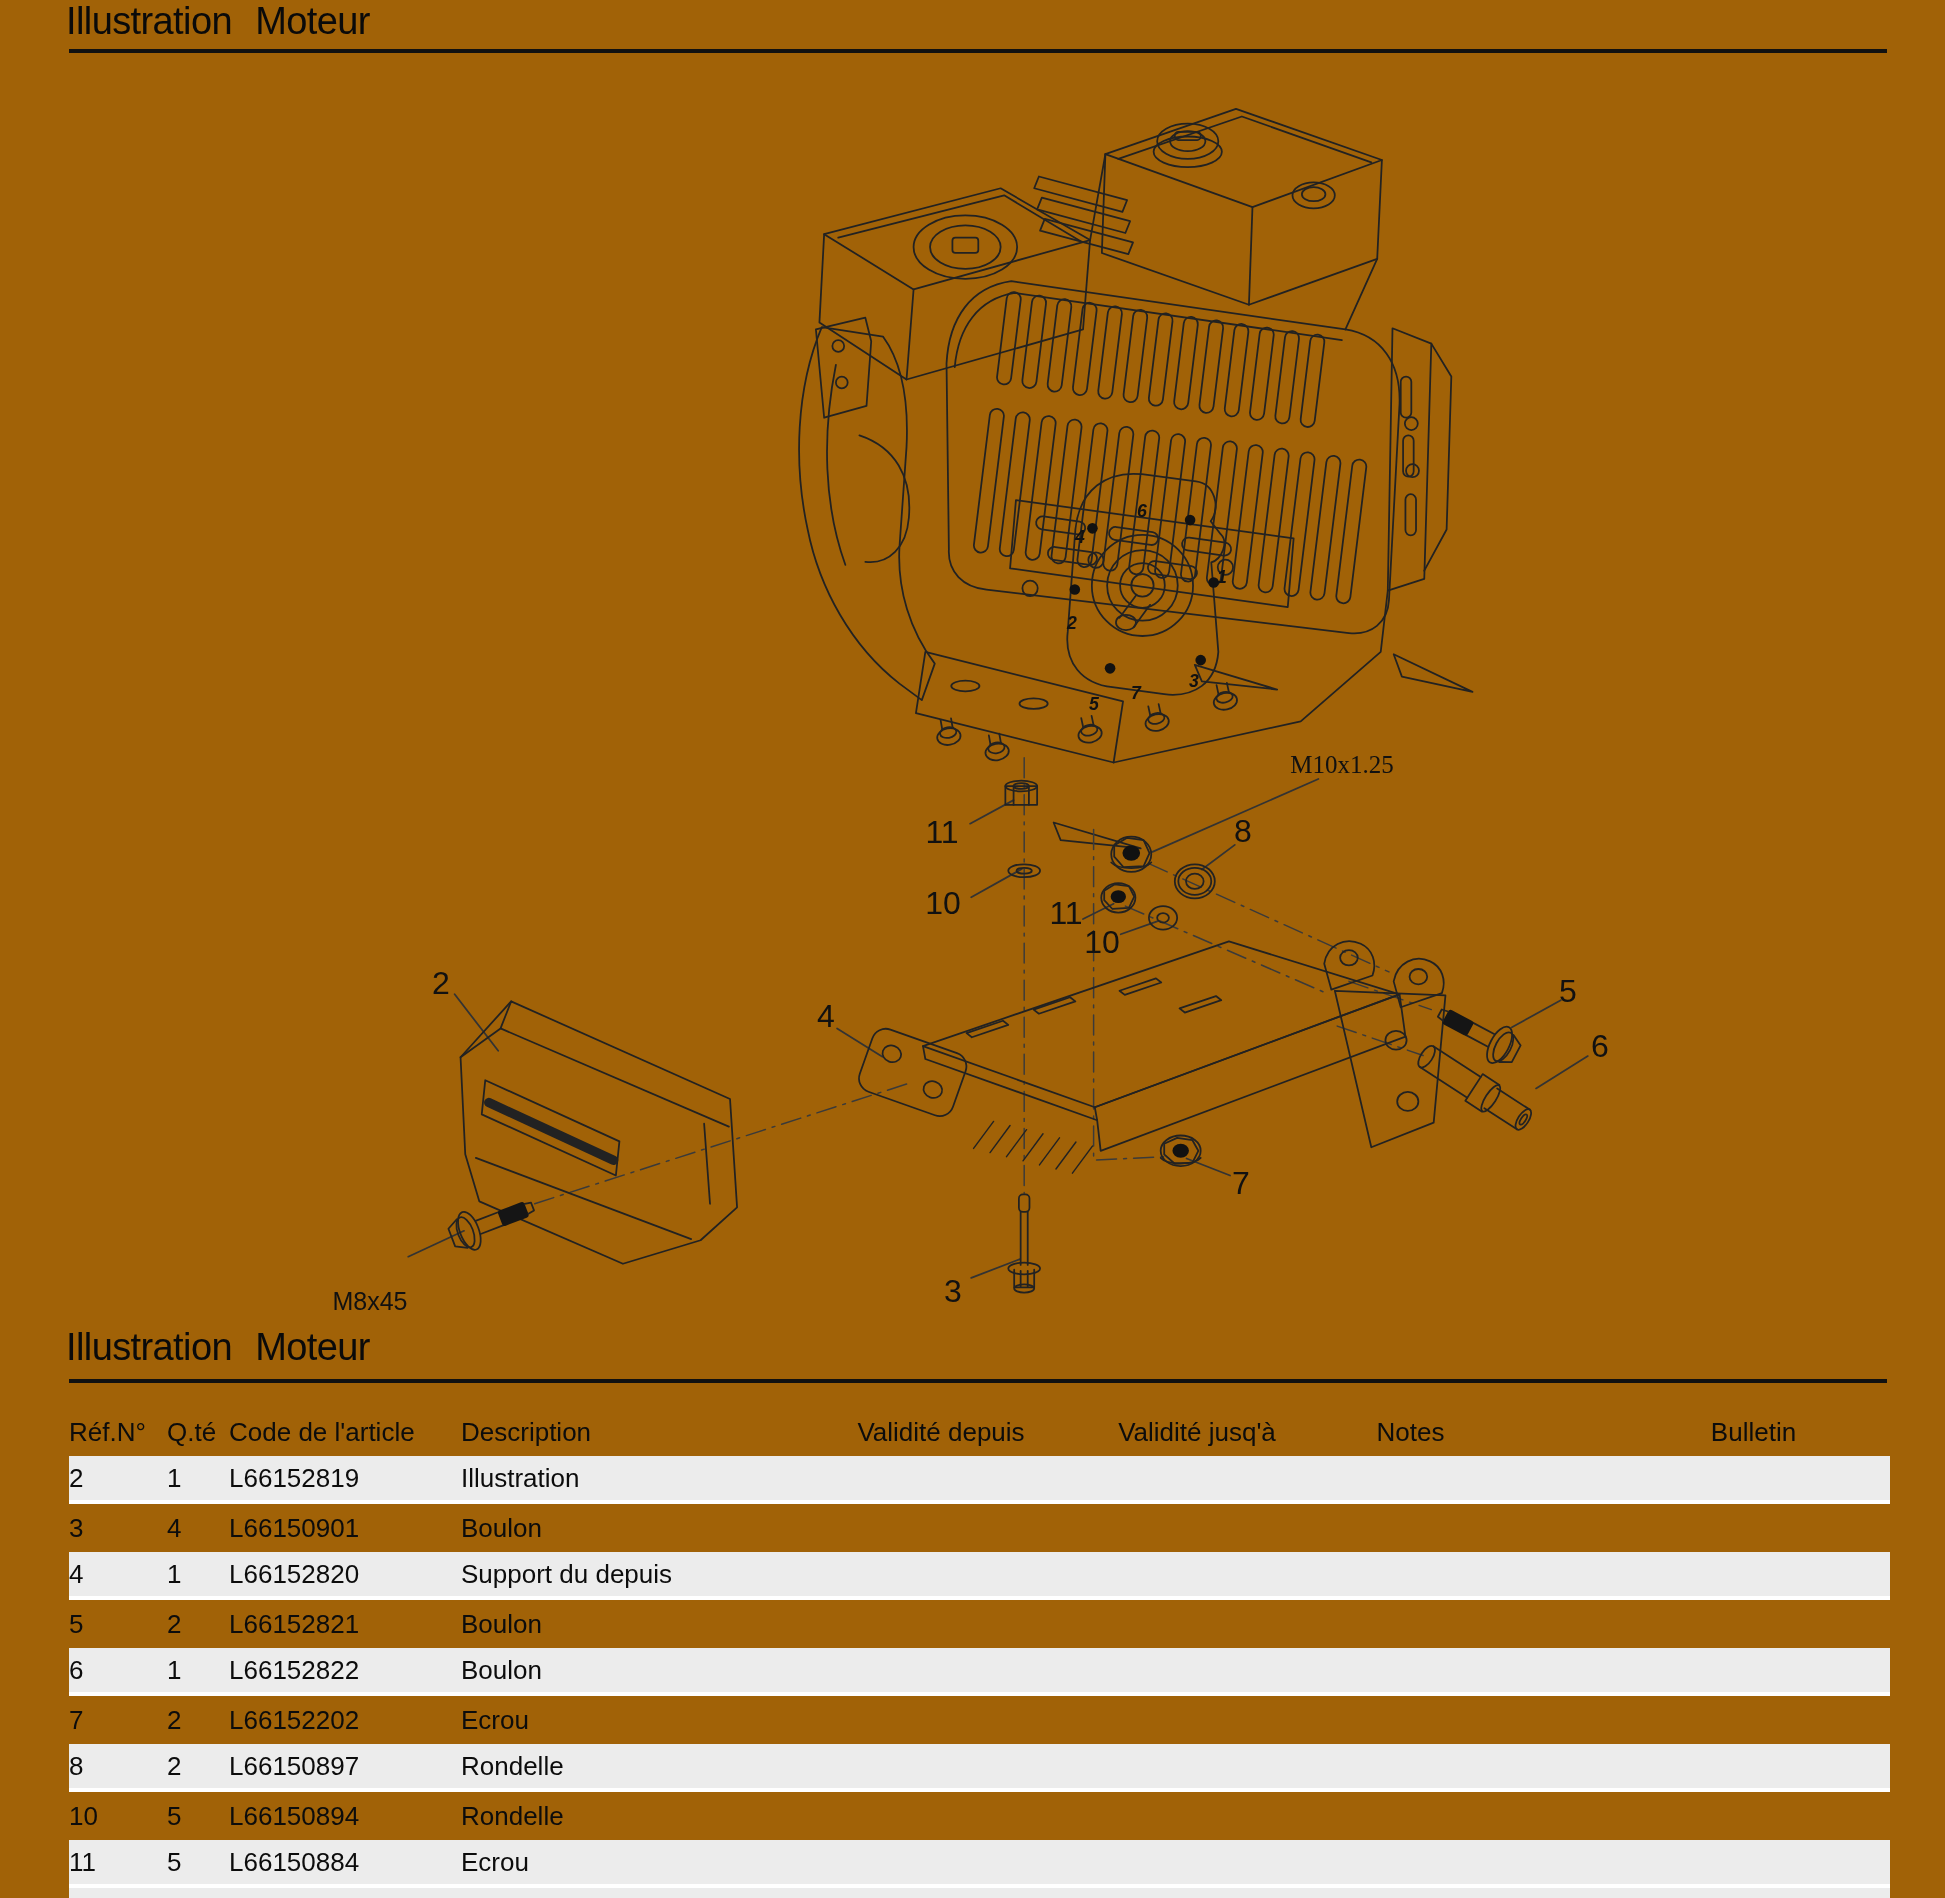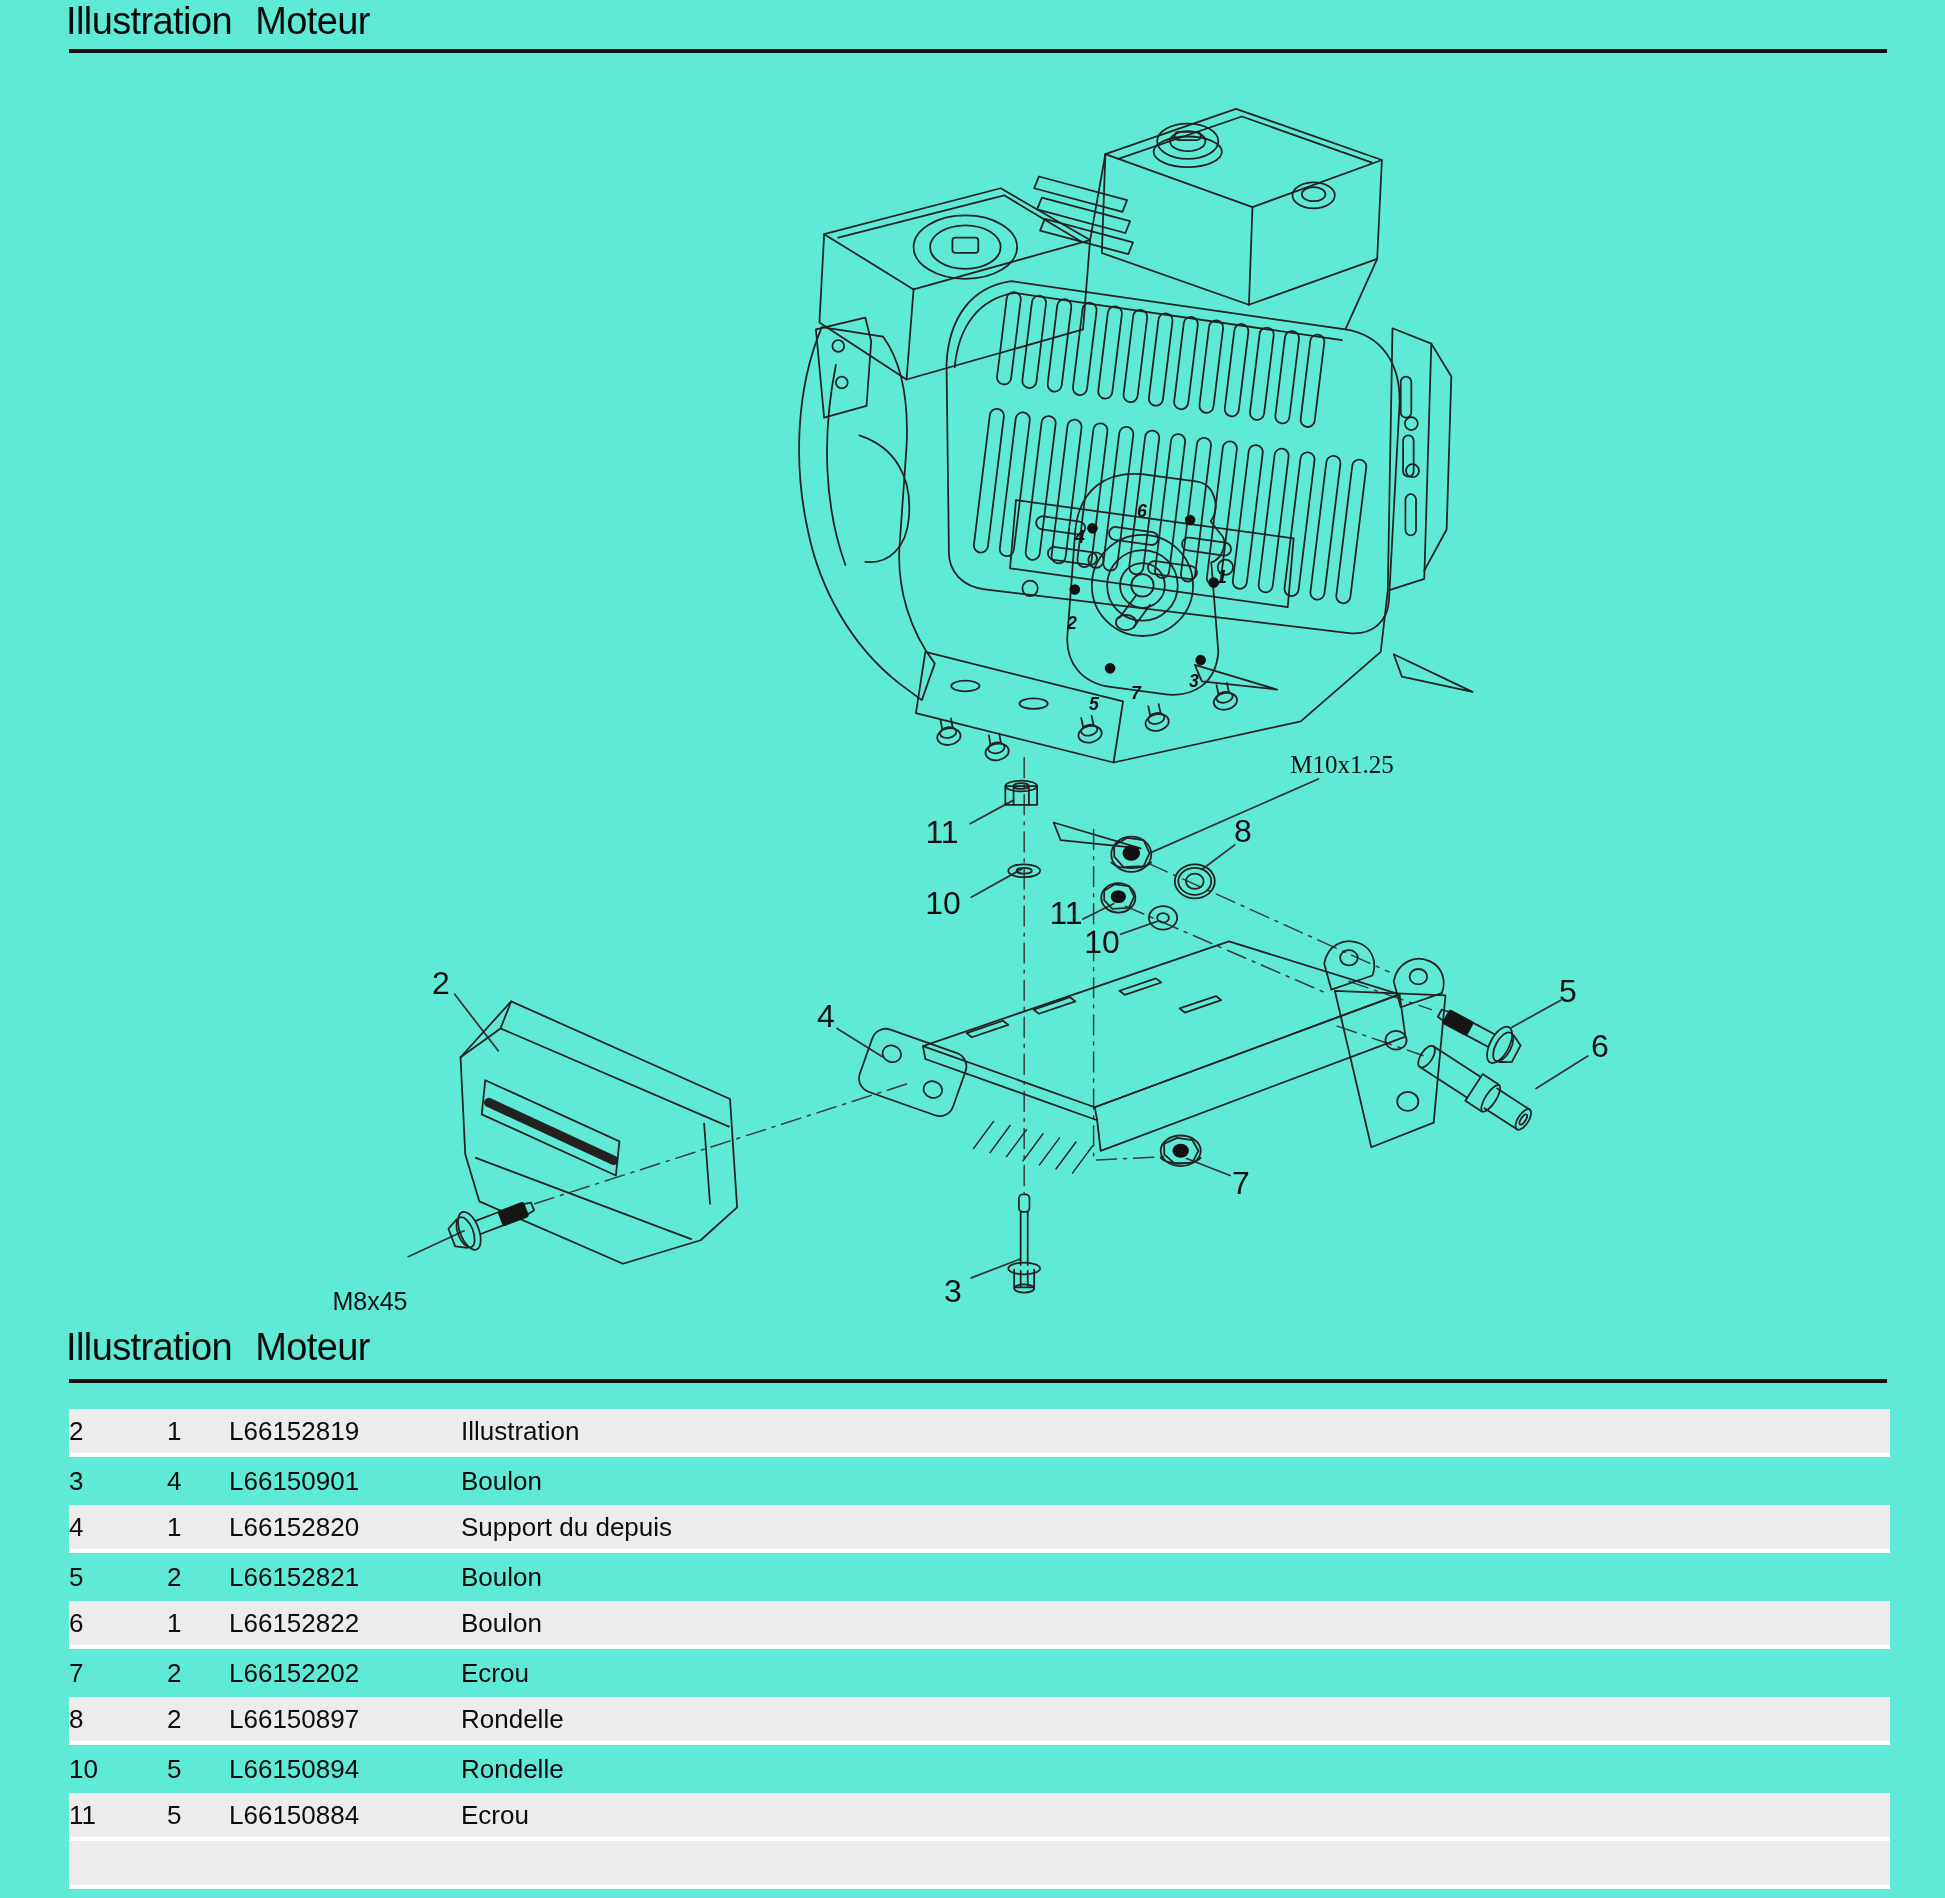--- a/index.html
+++ b/index.html
@@ -1,17 +1,17 @@
 <!DOCTYPE html>
 <html style="font-size:9.4px"><head>
 <meta charset="utf-8">
 <style>
   html,body{margin:0;padding:0;background:#fff;}
   .page{
-    position:relative;width:1946px;height:1898px;background:#5eead4;
+    position:relative;width:1946px;height:1898px;background:#a16207;
     overflow:hidden;font-family:"Liberation Sans",sans-serif;color:#0c0c0c;
   }
   .doc-title{
     position:absolute;left:66px;font-size:38px;font-weight:500;
     letter-spacing:-0.6px;word-spacing:0.35em;color:#0a0a0a;white-space:nowrap;
   }
   .rule{position:absolute;left:69px;width:1818px;height:3.5px;background:#111;}
   #diagram-svg{position:absolute;left:0;top:0;}
   #callout-layer{position:absolute;left:0;top:0;width:100%;height:100%;pointer-events:none;}
   .co{position:absolute;transform:translate(-50%,-50%);white-space:nowrap;color:#111;}
@@ -313,20 +313,30 @@
       <div class="co marker" style="left: 1222px; top: 577px;">1</div>
       <div class="co marker" style="left: 1094px; top: 704px;">5</div>
       <div class="co marker" style="left: 1136px; top: 693px;">7</div>
       <div class="co marker" style="left: 1194px; top: 681px;">3</div>
     </div>
 
   <div class="doc-title" style="top:1326px">Illustration  Moteur</div>
   <div class="rule" style="top:1379px"></div>
 
   <div class="parts-table">
+    <div class="t-row header">
+      <div class="t-cell">Réf.N°</div>
+      <div class="t-cell">Q.té</div>
+      <div class="t-cell">Code de l'article</div>
+      <div class="t-cell">Description</div>
+      <div class="t-cell c-center">Validité depuis</div>
+      <div class="t-cell c-center">Validité jusq'à</div>
+      <div class="t-cell c-center">Notes</div>
+      <div class="t-cell c-center">Bulletin</div>
+    </div>
     <div>
         <div class="t-row striped">
       <div class="t-cell">2</div>
       <div class="t-cell">1</div>
       <div class="t-cell">L66152819</div>
       <div class="t-cell">Illustration</div>
       <div class="t-cell c-center"></div>
       <div class="t-cell c-center"></div>
       <div class="t-cell c-center"></div>
       <div class="t-cell c-center"></div>

